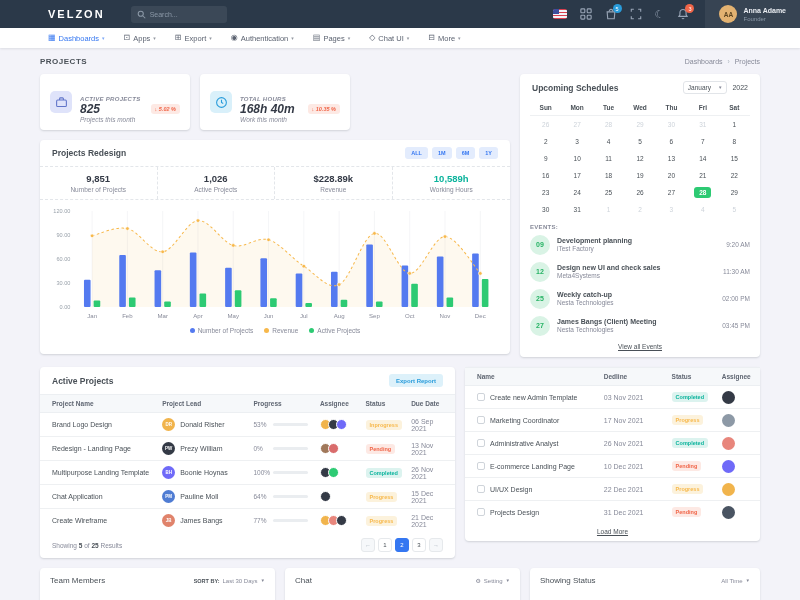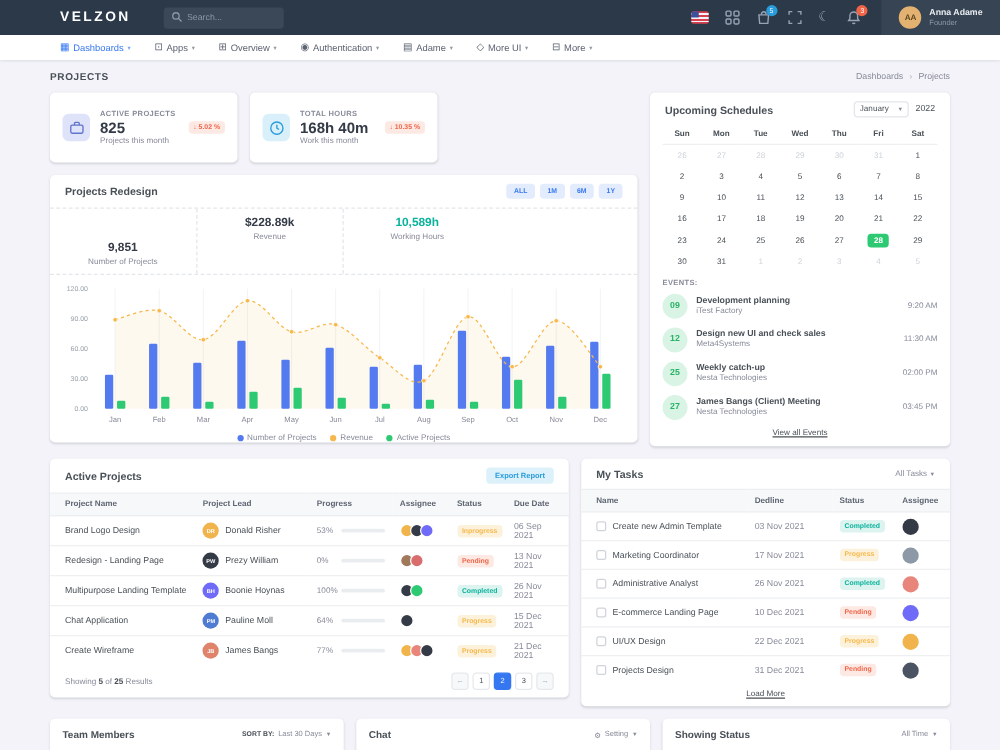--- a/index.html
+++ b/index.html
@@ -41,21 +41,21 @@
   .page-head { display:flex; justify-content:space-between; align-items:center; margin-bottom:8px; }
   .page-title { font-size:8px; font-weight:bold; letter-spacing:.5px; color:#495057; }
   .breadcrumb { font-size:7px; color:#878a99; display:flex; gap:5px; align-items:center; }
   .crumb-sep { color:#adb5bd; font-size:6.5px; }
   .grid-top { display:grid; grid-template-columns:470px 240px; gap:10px; }
   .col-left { display:flex; flex-direction:column; gap:10px; }
   .card { background:#fff; border-radius:4px; box-shadow:0 1px 2px rgba(56,65,74,.18); }
 
   
   #stats-row { display:grid; grid-template-columns:1fr 1fr 1fr; gap:10px; height:56px; }
-  .stat-card { display:flex; gap:8px; padding:7px 10px; align-items:center; }
+  .stat-card { display:flex; gap:8px; padding:7px 10px; align-items:flex-end;font-style:italic; }
   .stat-icon { width:22px; height:22px; border-radius:5px; display:flex; align-items:center; justify-content:center; align-self:center; flex:none; }
   .stat-body { flex:1; display:flex; flex-direction:column; justify-content:space-between; }
   .stat-label { font-size:6px; font-weight:bold; color:#878a99; letter-spacing:.3px; }
   .stat-value-row { display:flex; align-items:center; justify-content:space-between; }
   .stat-value { font-size:12px; font-weight:bold; color:#343a46; }
   .stat-delta { font-size:5.5px; font-weight:bold; padding:2px 4px; border-radius:3px; }
   .stat-caption { font-size:6.5px; color:#878a99; }
 
   
   .overview { height:214px; display:flex; flex-direction:column; }
@@ -128,21 +128,21 @@
   .task-name { display:flex; align-items:center; gap:5px; }
   .checkbox { width:8px; height:8px; border:1px solid #cfd4da; border-radius:2px; flex:none; background:#fff; cursor:pointer; }
   .load-more { text-align:center; font-size:6.5px; color:#495057; padding:5px 0 6px; }
   .load-more span { text-decoration:underline; cursor:pointer; }
   .filter-muted { font-size:6.5px; color:#878a99; cursor:pointer; }
 
   
   .grid-bottom { display:grid; grid-template-columns:235px 235px 230px; gap:10px; margin-top:10px; }
   .grid-bottom .card { min-height:70px; }
   .bottom-header { display:flex; justify-content:space-between; align-items:center; padding:8px 10px; }
-  .bottom-title { font-size:8px; font-weight:bold; color:#495057; }
+  .bottom-title { font-size:8px; font-weight:normal; color:#495057; }
   .bottom-ctrl { font-size:6px; color:#878a99; display:flex; align-items:center; gap:3px; cursor:pointer; }
   .sort-label { font-weight:bold; color:#495057; font-size:5.5px; }
 </style>
 </head>
 <body>
 
 <header class="topbar">
   <div class="logo">VELZON</div>
   <div class="search">
     <span>
@@ -206,36 +206,36 @@
       <span>Dashboards</span>
       <span class="menu-caret">▾</span>
     </div>
     <div class="menu-item">
       <span class="menu-glyph">⊡</span>
       <span>Apps</span>
       <span class="menu-caret">▾</span>
     </div>
     <div class="menu-item">
       <span class="menu-glyph">⊞</span>
-      <span>Overview</span>
+      <span>Export</span>
       <span class="menu-caret">▾</span>
     </div>
     <div class="menu-item">
       <span class="menu-glyph">◉</span>
       <span>Authentication</span>
       <span class="menu-caret">▾</span>
     </div>
     <div class="menu-item">
       <span class="menu-glyph">▤</span>
-      <span>Adame</span>
+      <span>Pages</span>
       <span class="menu-caret">▾</span>
     </div>
     <div class="menu-item">
       <span class="menu-glyph">◇</span>
-      <span>More UI</span>
+      <span>Chat UI</span>
       <span class="menu-caret">▾</span>
     </div>
     <div class="menu-item">
       <span class="menu-glyph">⊟</span>
       <span>More</span>
       <span class="menu-caret">▾</span>
     </div>
   </nav>
 
 <main>
@@ -290,22 +290,26 @@
           <div class="card-title">Projects Redesign</div>
           <div class="range-buttons" id="range-buttons">
               <button class="range-btn">ALL</button>
               <button class="range-btn">1M</button>
               <button class="range-btn">6M</button>
               <button class="range-btn">1Y</button>
             </div>
         </div>
         <div class="kpi-row" id="kpi-row">
             <div class="kpi">
-              <div class="kpi-value" style="color: rgb(52, 58, 70); margin-top: 20px;">9,851</div>
+              <div class="kpi-value" style="color: rgb(52, 58, 70);">9,851</div>
               <div class="kpi-label">Number of Projects</div>
+            </div>
+            <div class="kpi">
+              <div class="kpi-value" style="color: rgb(52, 58, 70);">1,026</div>
+              <div class="kpi-label">Active Projects</div>
             </div>
             <div class="kpi">
               <div class="kpi-value" style="color: rgb(52, 58, 70);">$228.89k</div>
               <div class="kpi-label">Revenue</div>
             </div>
             <div class="kpi">
               <div class="kpi-value" style="color: rgb(10, 179, 156);">10,589h</div>
               <div class="kpi-label">Working Hours</div>
             </div>
           </div>
@@ -661,24 +665,20 @@
             <span class="page-btn arrow">←</span>
             <span class="page-btn">1</span>
             <span class="page-btn active">2</span>
             <span class="page-btn">3</span>
             <span class="page-btn arrow">→</span>
           </div>
       </div>
     </section>
 
     <section class="card">
-      <div class="card-header">
-        <div class="card-title">My Tasks</div>
-        <div class="filter-muted"><span>All Tasks</span> <span class="select-caret">▼</span></div>
-      </div>
       <table>
         <colgroup>
             <col style="width:45%">
             <col style="width:23%">
             <col style="width:17%">
             <col style="width:15%">
           </colgroup>
         <thead>
             <tr id="mt-head">
               <th>Name</th>

